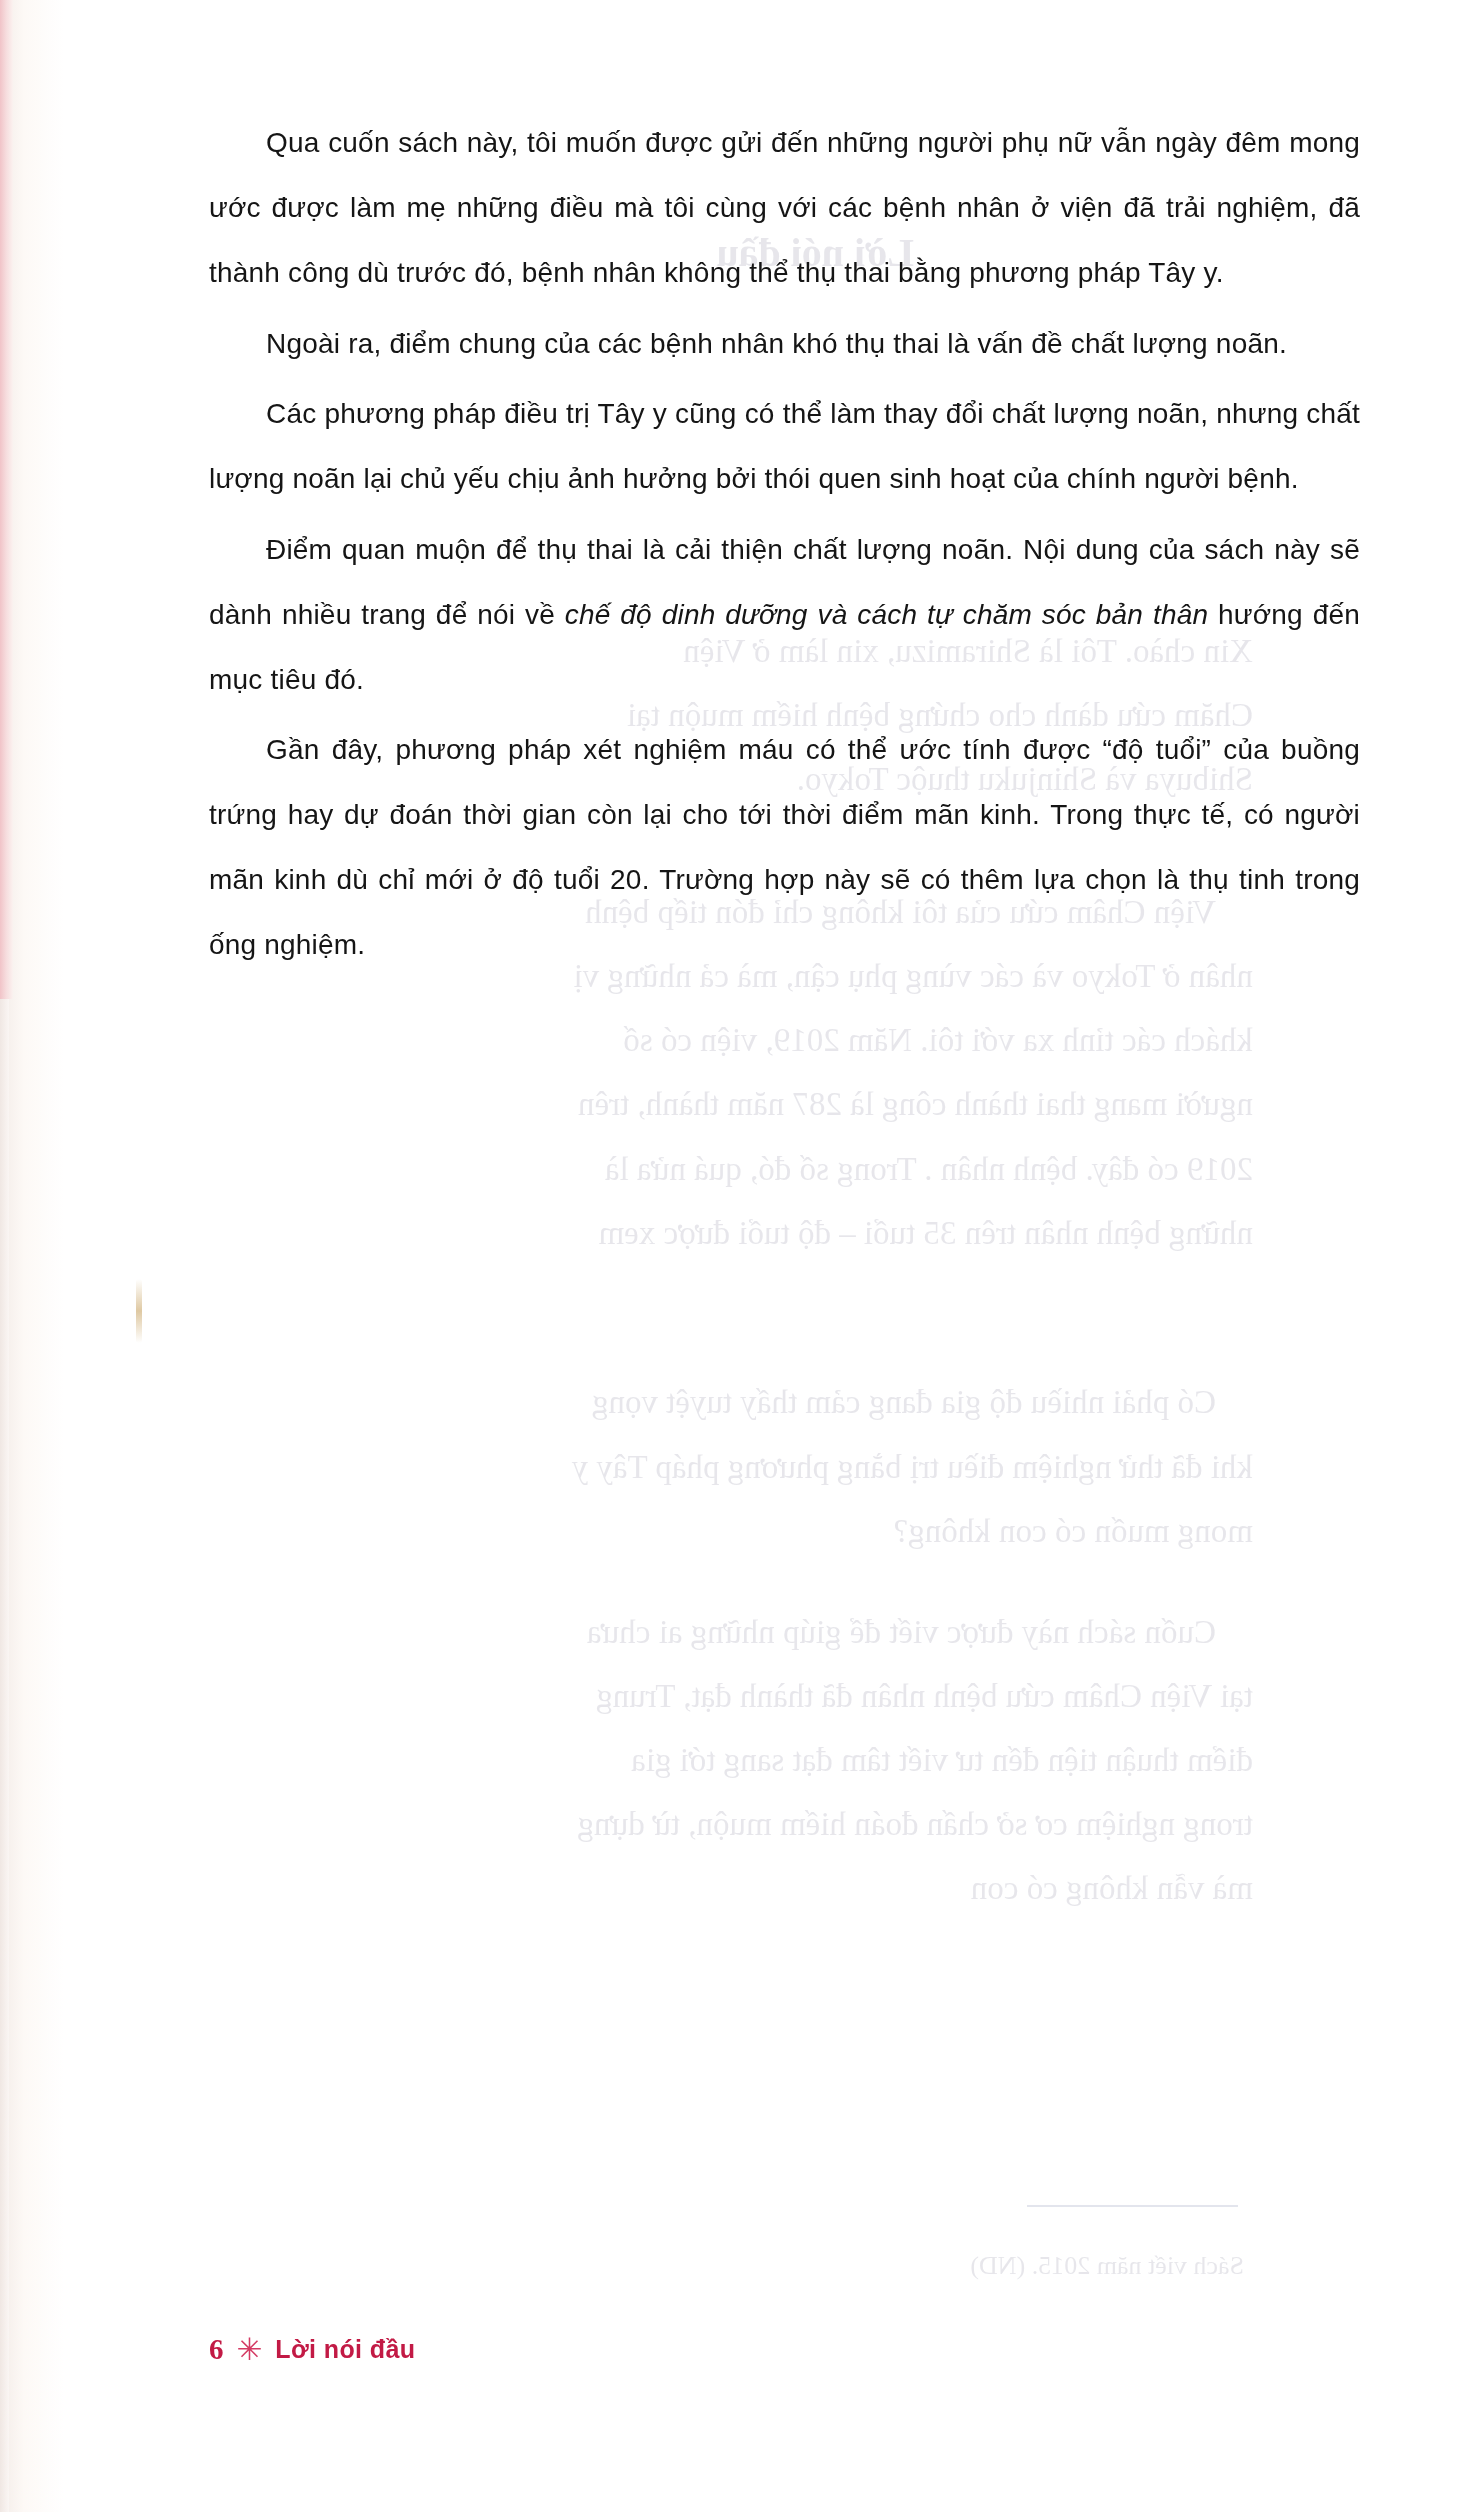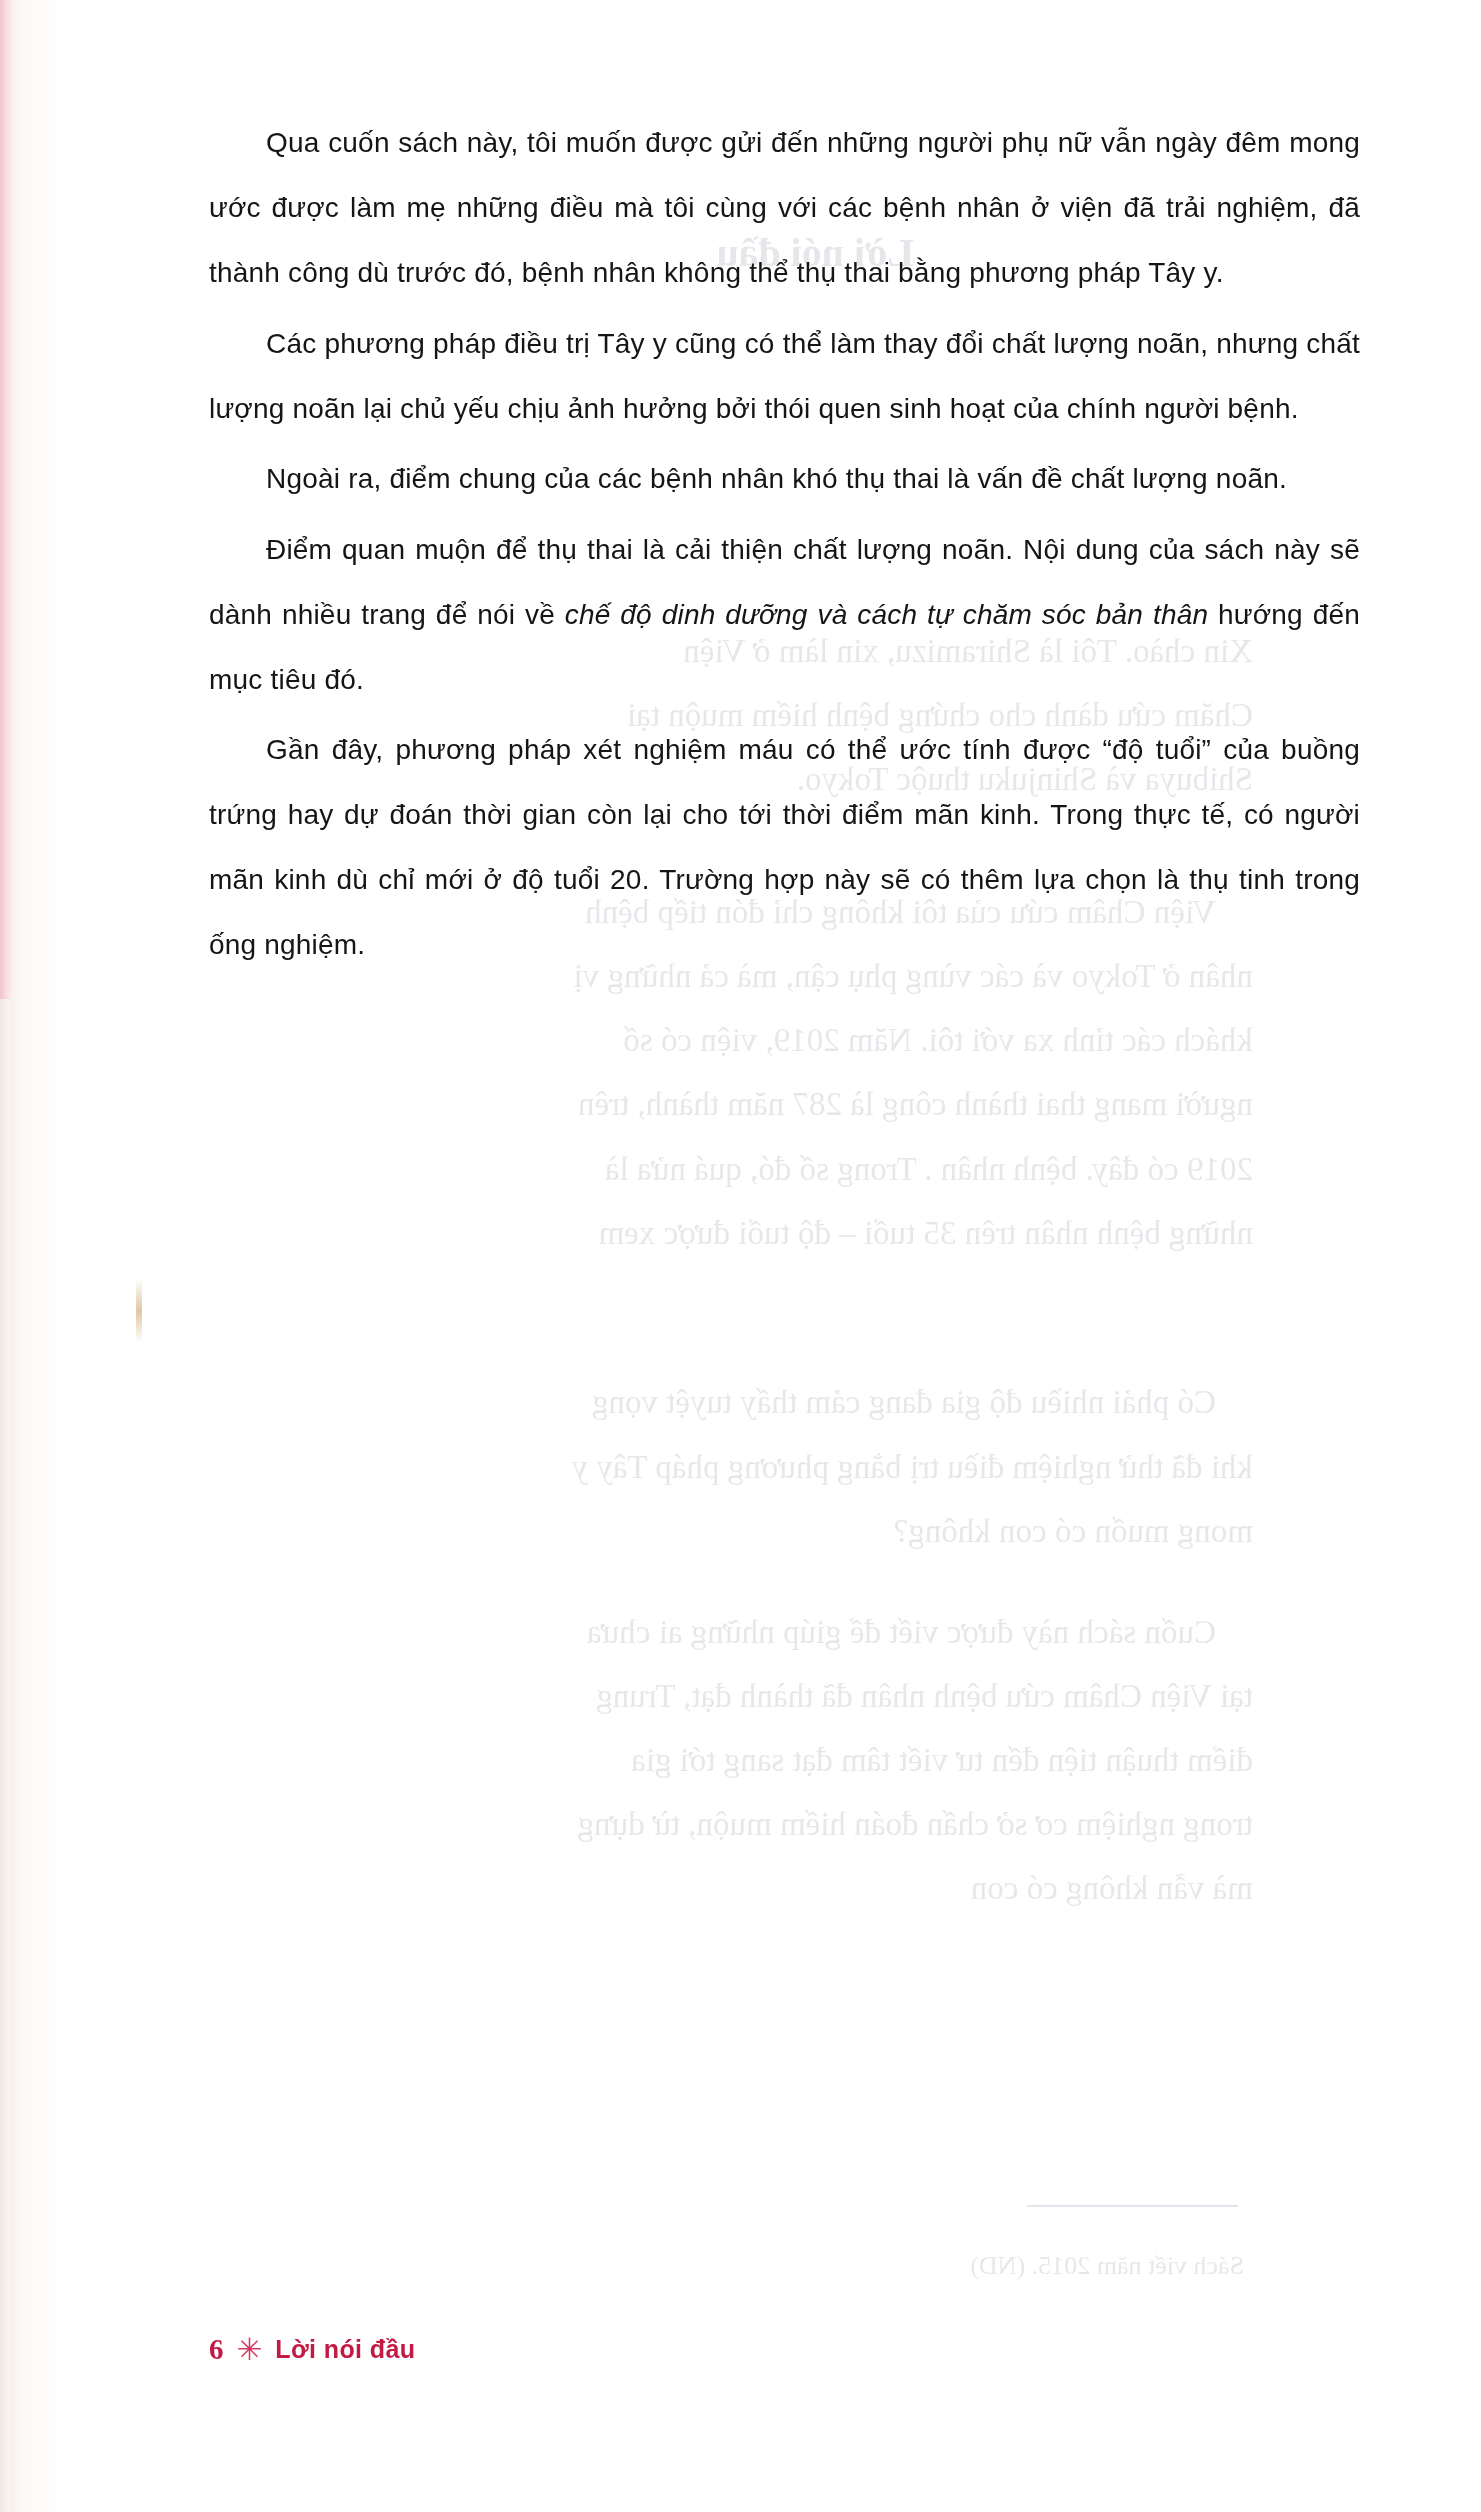--- a/index.html
+++ b/index.html
@@ -155,22 +155,22 @@
       <div class="bleed-block" style="left: 229px; top: 1678px; font-size: 33px; font-weight: normal;">tại Viện Châm cứu bệnh nhân đã thành đạt, Trung</div>
       <div class="bleed-block" style="left: 229px; top: 1742px; font-size: 33px; font-weight: normal;">điểm thuận tiện đến tư viết tâm đạt sang tới gia</div>
       <div class="bleed-block" style="left: 229px; top: 1806px; font-size: 33px; font-weight: normal;">trong nghiệm cơ sở chấn đoán hiếm muộn, từ dựng</div>
       <div class="bleed-block" style="left: 229px; top: 1870px; font-size: 33px; font-weight: normal;">mà vẫn không có con</div>
       <div class="bleed-block" style="left: 238px; top: 2251px; font-size: 26px; font-weight: normal;">Sách viết năm 2015. (ND)</div>
     </div>
   <div class="bleed-rule"></div>
 
   <div class="content">
     <p class="para" id="para-0"><span>Qua cuốn sách này, tôi muốn được gửi đến những người phụ nữ vẫn ngày đêm mong ước được làm mẹ những điều mà tôi cùng với các bệnh nhân ở viện đã trải nghiệm, đã thành công dù trước đó, bệnh nhân không thể thụ thai bằng phương pháp Tây y.</span></p>
+    <p class="para" id="para-2"><span>Ngoài ra, điểm chung của các bệnh nhân khó thụ thai là vấn đề chất lượng noãn.</span></p>
     <p class="para" id="para-3"><span>Các phương pháp điều trị Tây y cũng có thể làm thay đổi chất lượng noãn, nhưng chất lượng noãn lại chủ yếu chịu ảnh hưởng bởi thói quen sinh hoạt của chính người bệnh.</span></p>
-    <p class="para" id="para-2"><span>Ngoài ra, điểm chung của các bệnh nhân khó thụ thai là vấn đề chất lượng noãn.</span></p>
     <p class="para" id="para-4"><span>Điểm quan muộn để thụ thai là cải thiện chất lượng noãn. Nội dung của sách này sẽ dành nhiều trang để nói về </span><em>chế độ dinh dưỡng và cách tự chăm sóc bản thân</em><span> hướng đến mục tiêu đó.</span></p>
     <p class="para" id="para-5"><span>Gần đây, phương pháp xét nghiệm máu có thể ước tính được “độ tuổi” của buồng trứng hay dự đoán thời gian còn lại cho tới thời điểm mãn kinh. Trong thực tế, có người mãn kinh dù chỉ mới ở độ tuổi 20. Trường hợp này sẽ có thêm lựa chọn là thụ tinh trong ống nghiệm.</span></p>
   </div>
 
   <div class="footer">
     <span class="folio">6</span>
     <span class="asterisk">✳</span>
     <span class="footer-label">Lời nói đầu</span>
   </div>
 </div>

